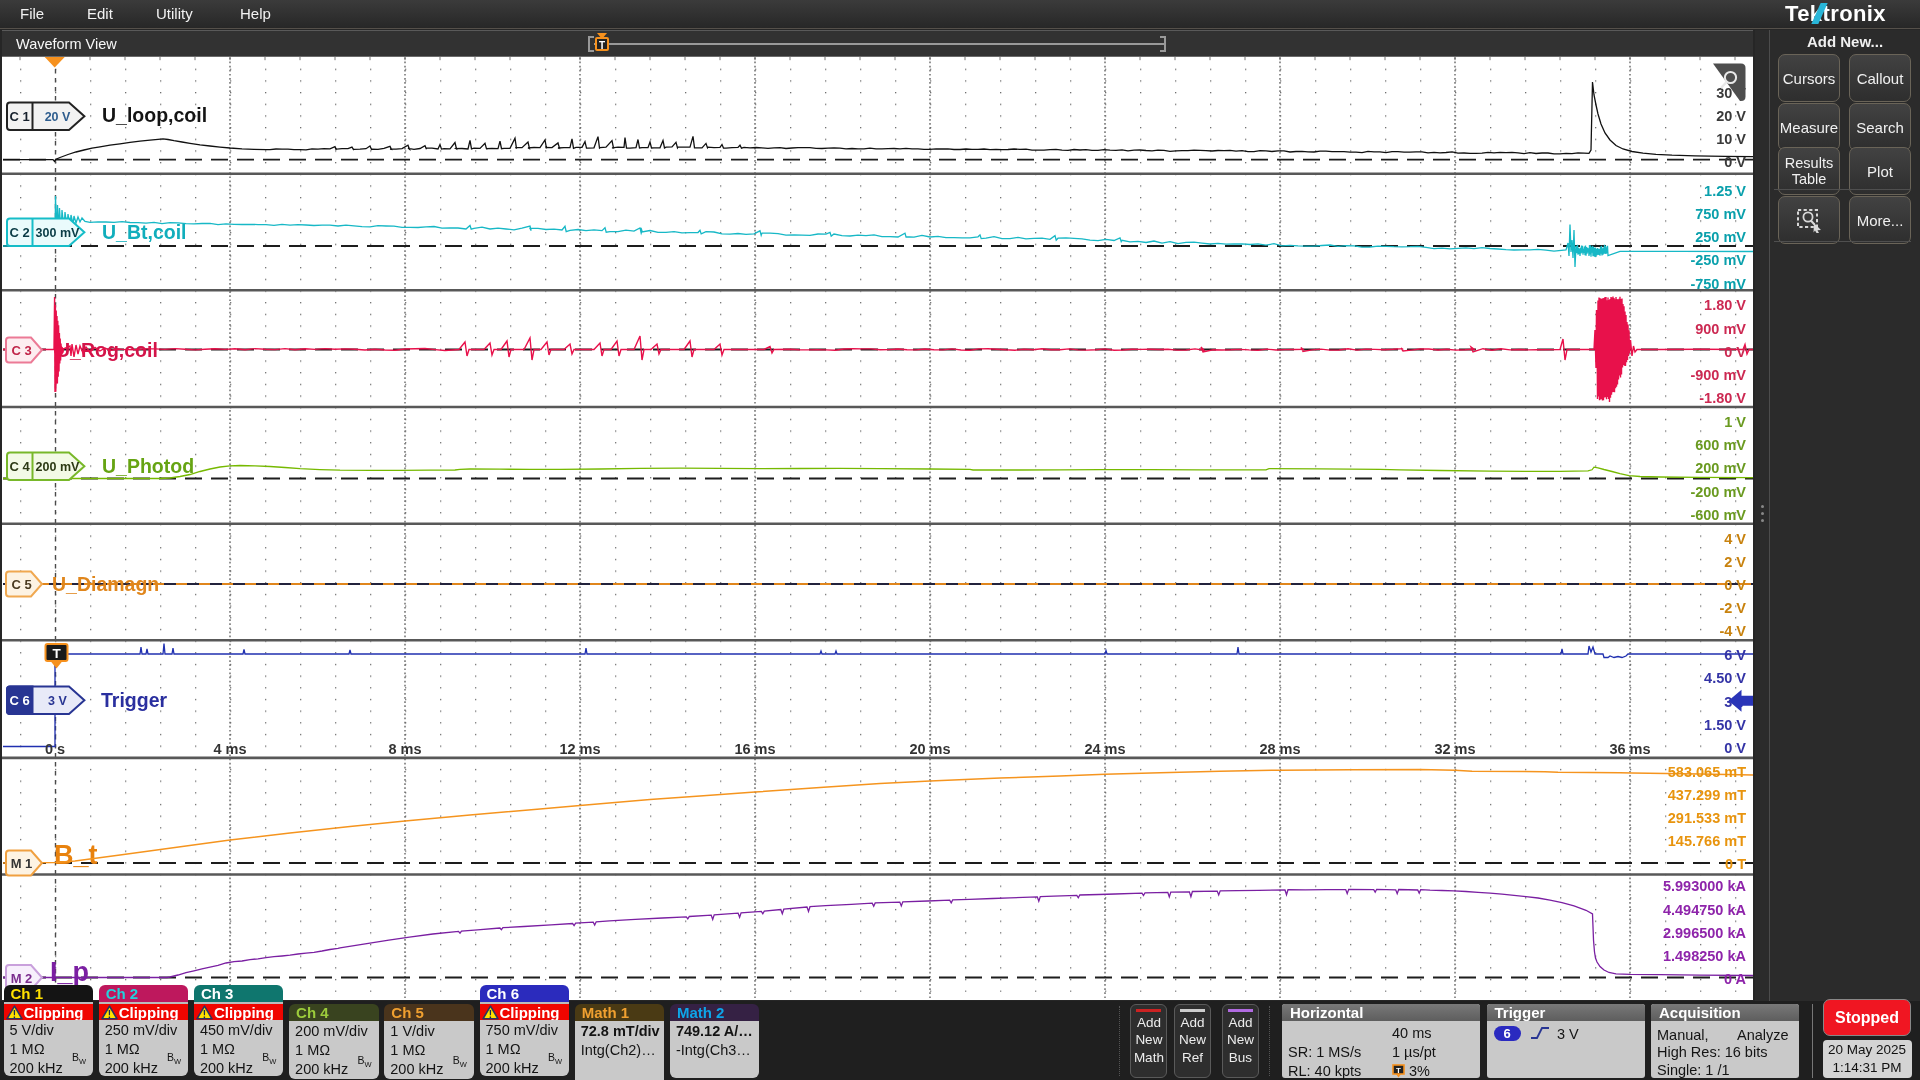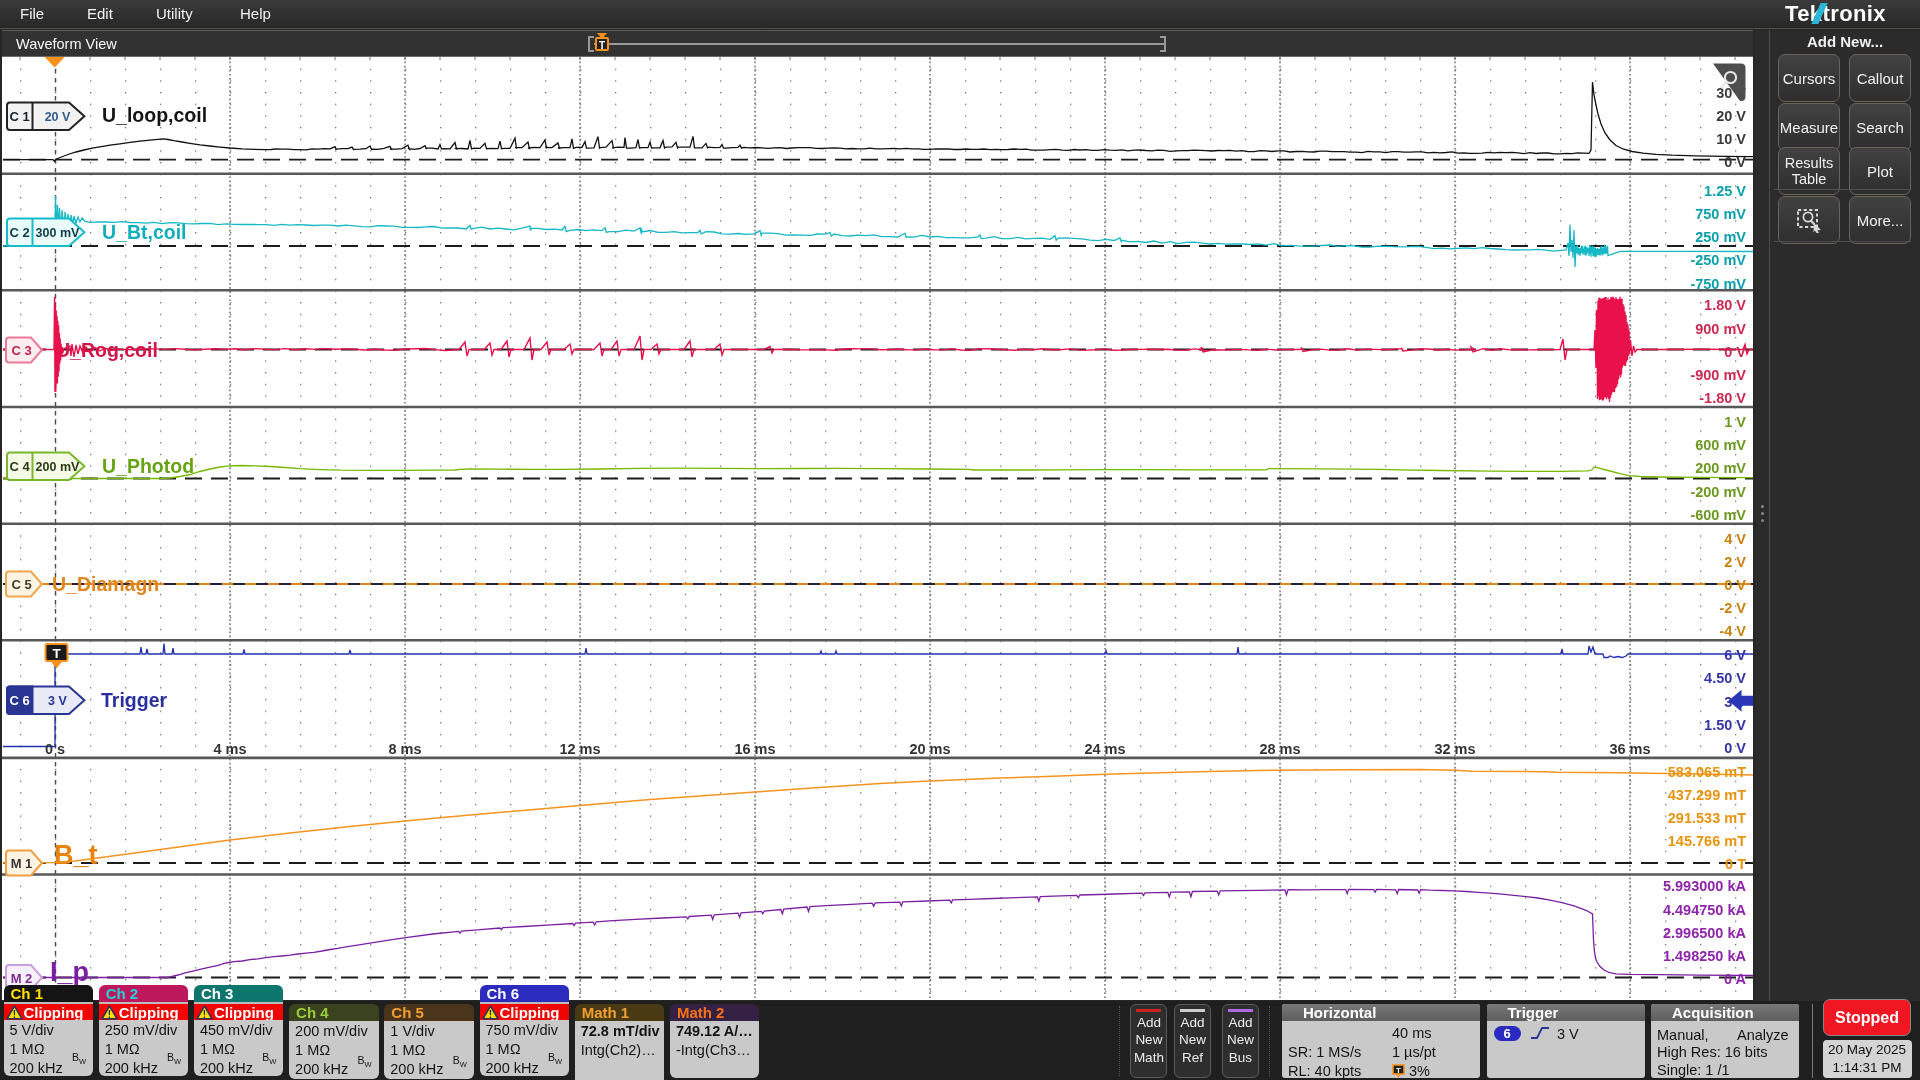--- a/index.html
+++ b/index.html
@@ -16,21 +16,21 @@
 #botbar{position:absolute;left:0;top:1001px;width:1920px;height:79px;background:#1f1f1f}
 .chbadge{position:absolute;width:89.5px;border-radius:6px}
 .chhead{height:17.5px;border-radius:6px 6px 0 0;font-size:15px;font-weight:bold;padding:0px 0 0 7px;line-height:17px}
 .clip{height:18px;border-top:2.5px solid #bcbcbc;background:#f00500;color:#fff;font-size:15px;font-weight:bold;line-height:18px;padding-left:2px}
 .chbody{background:#c9c9c9;color:#141414;font-size:14.5px;line-height:19.2px;padding:1px 0 0 6px;border-radius:0 0 6px 6px;position:relative}
 .bw{position:absolute;right:7px;bottom:5px;font-size:10.5px;font-weight:normal;color:#141414}
 .bw sub{font-size:7.5px}
 .anb{position:absolute;width:37px;height:74.5px;background:#2e2e2e;border:1px solid #5a5a5a;border-radius:6px;color:#ededed;font-size:13.5px;text-align:center;padding-top:9px;line-height:17.5px}
 .anb .stripe{position:absolute;left:5px;top:4px;width:25px;height:3px}
 .panel{position:absolute;top:1003.5px;border-radius:3px;overflow:hidden;background:#c9c9c9}
-.phead{height:17.5px;background:linear-gradient(#787878,#5e5e5e);color:#fff;font-size:15px;font-weight:bold;line-height:17px;padding-left:21px}
+.phead{height:17.5px;background:linear-gradient(#787878,#5e5e5e);color:#fff;font-size:15px;font-weight:bold;line-height:17px;padding-left:8px}
 .prow{position:absolute;font-size:14.5px;color:#141414}
 #stopped{position:absolute;left:1823px;top:998.5px;width:88px;height:37px;background:#f01622;border:1px solid #888;border-radius:7px;color:#fff;font-size:16px;font-weight:bold;text-align:center;line-height:35px}
 #datebox{position:absolute;left:1822.5px;top:1040px;width:89px;height:38px;background:#d4d4d4;border-radius:4px;color:#111;font-size:13.5px;text-align:center;line-height:18px;padding-top:1px}
 .vsep{position:absolute;top:1006px;width:1px;height:70px}
 </style></head><body>
 <div id="menubar">
     <div class="mi" style="left:20px">File</div>
     <div class="mi" style="left:87px">Edit</div>
     <div class="mi" style="left:156px">Utility</div>
     <div class="mi" style="left:240px">Help</div>
@@ -242,21 +242,21 @@
         <path d="M8.5 1.2 L16 13.8 L1 13.8 Z" fill="#ffe000" stroke="#283560" stroke-width="1.6" stroke-linejoin="round"></path>
         <text x="8.5" y="12.5" text-anchor="middle" font-size="10" font-weight="bold" fill="#1a2a50">!</text>
       </svg>Clipping</div>
     <div class="chbody" style="height:56px">750 mV/div<br>1 MΩ<br>200 kHz<span class="bw">B<sub>W</sub></span></div>
   </div>
 <div class="chbadge" style="left:574.7px;top:1003.5px">
     <div class="chhead" style="background:#4a3a14;color:#f0a030">Math 1</div>
     <div class="chbody" style="height:73px"><b>72.8 mT/div</b><br>Intg(Ch2)…</div>
   </div>
 <div class="chbadge" style="left:669.9px;top:1003.5px">
-    <div class="chhead" style="background:#352144;color:#f97316">Math 2</div>
+    <div class="chhead" style="background:#352144;color:#0ea5e9">Math 2</div>
     <div class="chbody" style="height:57px"><b>749.12 A/…</b><br>-Intg(Ch3…</div>
   </div>
 <div class="anb" style="left:1130.4px;top:1003.5px"><div class="stripe" style="background:#cc2222"></div>Add<br>New<br>Math</div>
 <div class="anb" style="left:1174px;top:1003.5px"><div class="stripe" style="background:#cccccc"></div>Add<br>New<br>Ref</div>
 <div class="anb" style="left:1222px;top:1003.5px"><div class="stripe" style="background:#b06ae0"></div>Add<br>New<br>Bus</div>
 <div class="vsep" style="left:1119px;border-left:1px dotted #555"></div>
 <div class="vsep" style="left:1268.7px;border-left:1px dotted #555"></div>
 <div class="vsep" style="left:1811.5px;background:#777;top:1004px;height:74px"></div>
 <div class="panel" style="left:1282px;width:198px;height:74.5px">
     <div class="phead">Horizontal</div>

